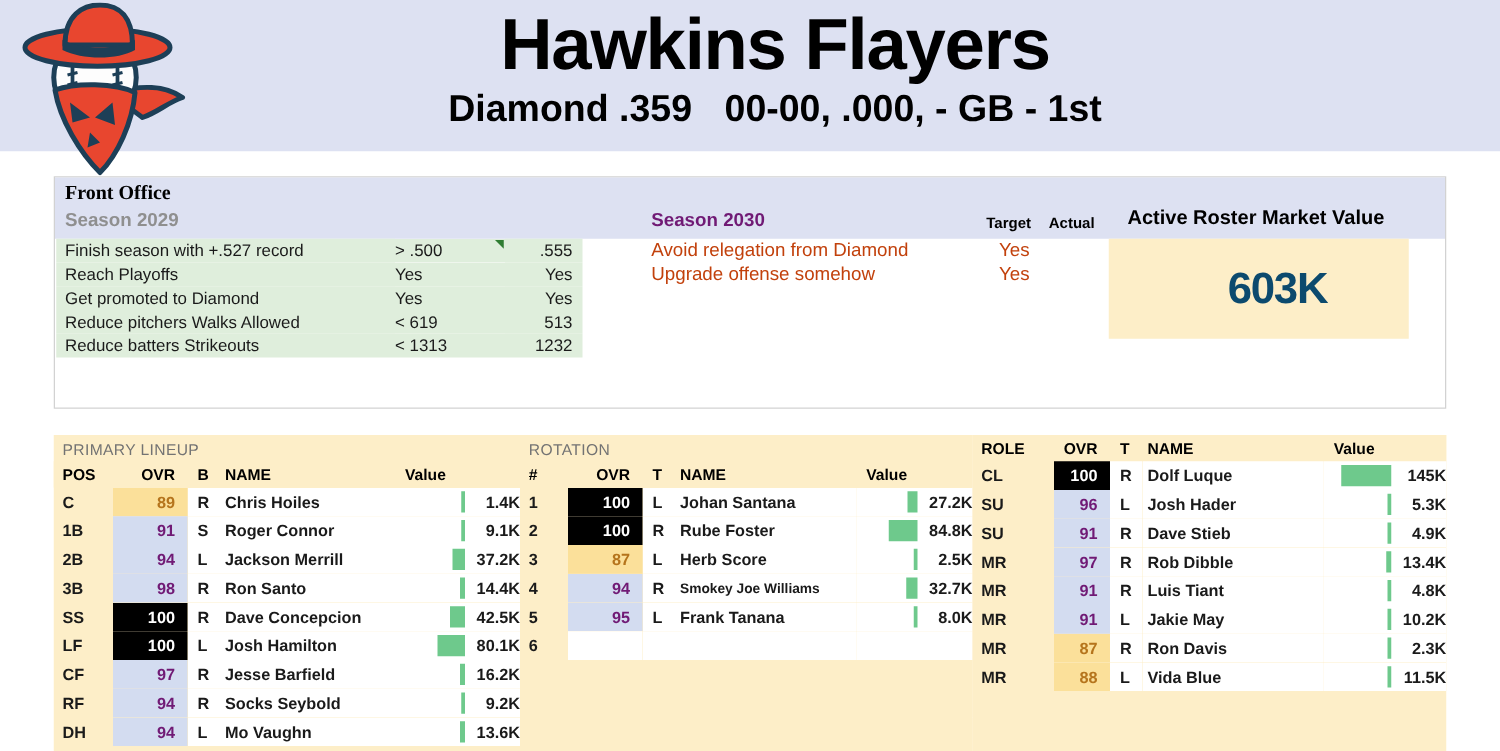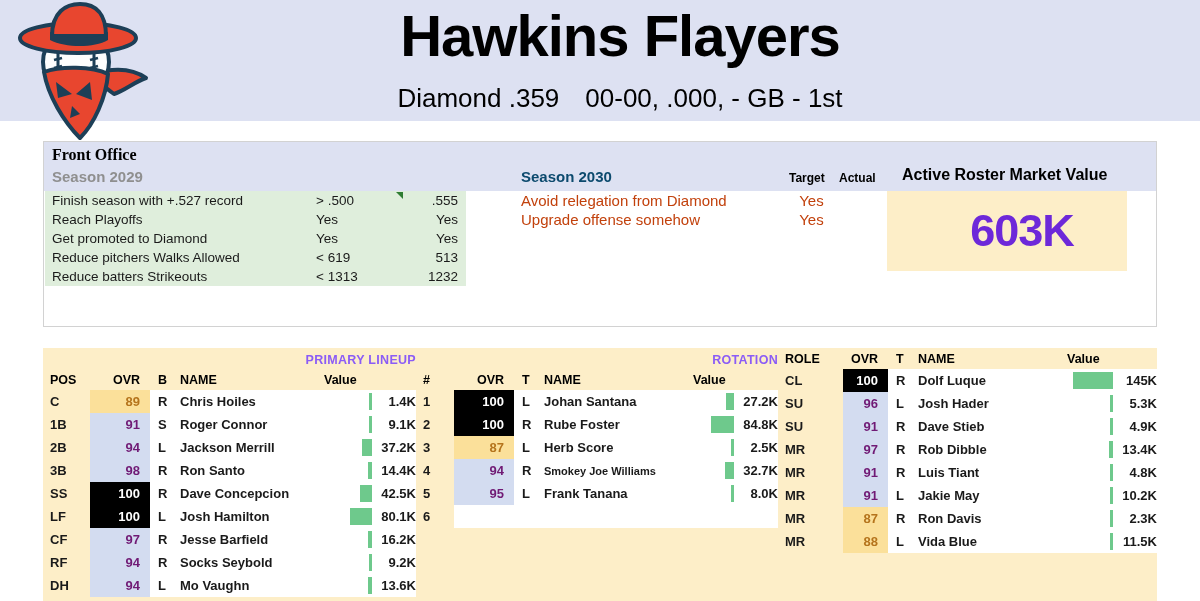--- a/index.html
+++ b/index.html
@@ -33,23 +33,23 @@
   }
   .team-name {
     font-size: 58px;
     font-weight: 700;
     letter-spacing: -1px;
     color: #000;
     line-height: 1.05;
     white-space: nowrap;
   }
   .team-sub {
-    margin-top: 16px;
-    font-size: 26px;
-    font-weight: 400;
+    margin-top: 4px;
+    font-size: 30px;
+    font-weight: 700;
     color: #000;
     letter-spacing: 0px;
     white-space: nowrap;
   }
   .team-sub .gap { display: inline-block; width: 26px; }
 
   
   .fo-panel {
     position: absolute;
     left: 43px; top: 141px;
@@ -65,21 +65,21 @@
   .fo-title {
     position: absolute; left: 8px; top: 4px;
     font-size: 16px; font-weight: 700; color: #000; font-family: Liberation Serif, serif;
   }
   .fo-season-old {
     position: absolute; left: 8px; top: 26px;
     font-size: 15px; font-weight: 700; color: #8f8f8f;
   }
   .fo-season-new {
     position: absolute; left: 477px; top: 26px;
-    font-size: 15px; font-weight: 700; color: #0c4a6e;
+    font-size: 15px; font-weight: 700; color: #701a75;
   }
   .fo-th-target {
     position: absolute; left: 745px; top: 29px;
     font-size: 12px; font-weight: 700; color: #000;
   }
   .fo-th-actual {
     position: absolute; left: 795px; top: 29px;
     font-size: 12px; font-weight: 700; color: #000;
   }
   .fo-mv-title {
@@ -129,43 +129,43 @@
   .gr-target { text-align: center; width: 54px; }
 
   
   .mv-box {
     position: absolute; left: 843px; top: 49px;
     width: 240px; height: 80px;
     background: #fdeec8;
     display: flex; align-items: center; justify-content: center;
   }
   .mv-value {
-    font-size: 45px; font-weight: 700; color: #6d28d9;
+    font-size: 35px; font-weight: 700; color: #0c4a6e;
     letter-spacing: -1px;
     margin-left: 30px;
   }
 
   
   .roster {
     position: absolute;
     left: 43px; top: 348px;
     width: 1114px; height: 253px;
   }
   .col {
     position: absolute; top: 0;
     background: #fdeec8;
     height: 253px;
   }
   .col-lineup  { left: 0px;   width: 373px; }
   .col-rot     { left: 373px; width: 362px; }
   .col-pen     { left: 735px; width: 379px; }
 
   .sec-title {
-    font-size: 12.5px; font-weight: 700; color: #8b5cf6;
-    padding: 5px 0 2px 7px; letter-spacing: 0.3px; text-align: right;
+    font-size: 12.5px; font-weight: 400; color: #737373;
+    padding: 5px 0 2px 7px; letter-spacing: 0.3px;
   }
   table.grid {
     width: 100%;
     border-collapse: collapse;
     table-layout: fixed;
   }
   table.grid th {
     font-size: 12.5px; font-weight: 700; color: #000;
     text-align: left; height: 21px; padding: 0;
     background: #fdeec8;

